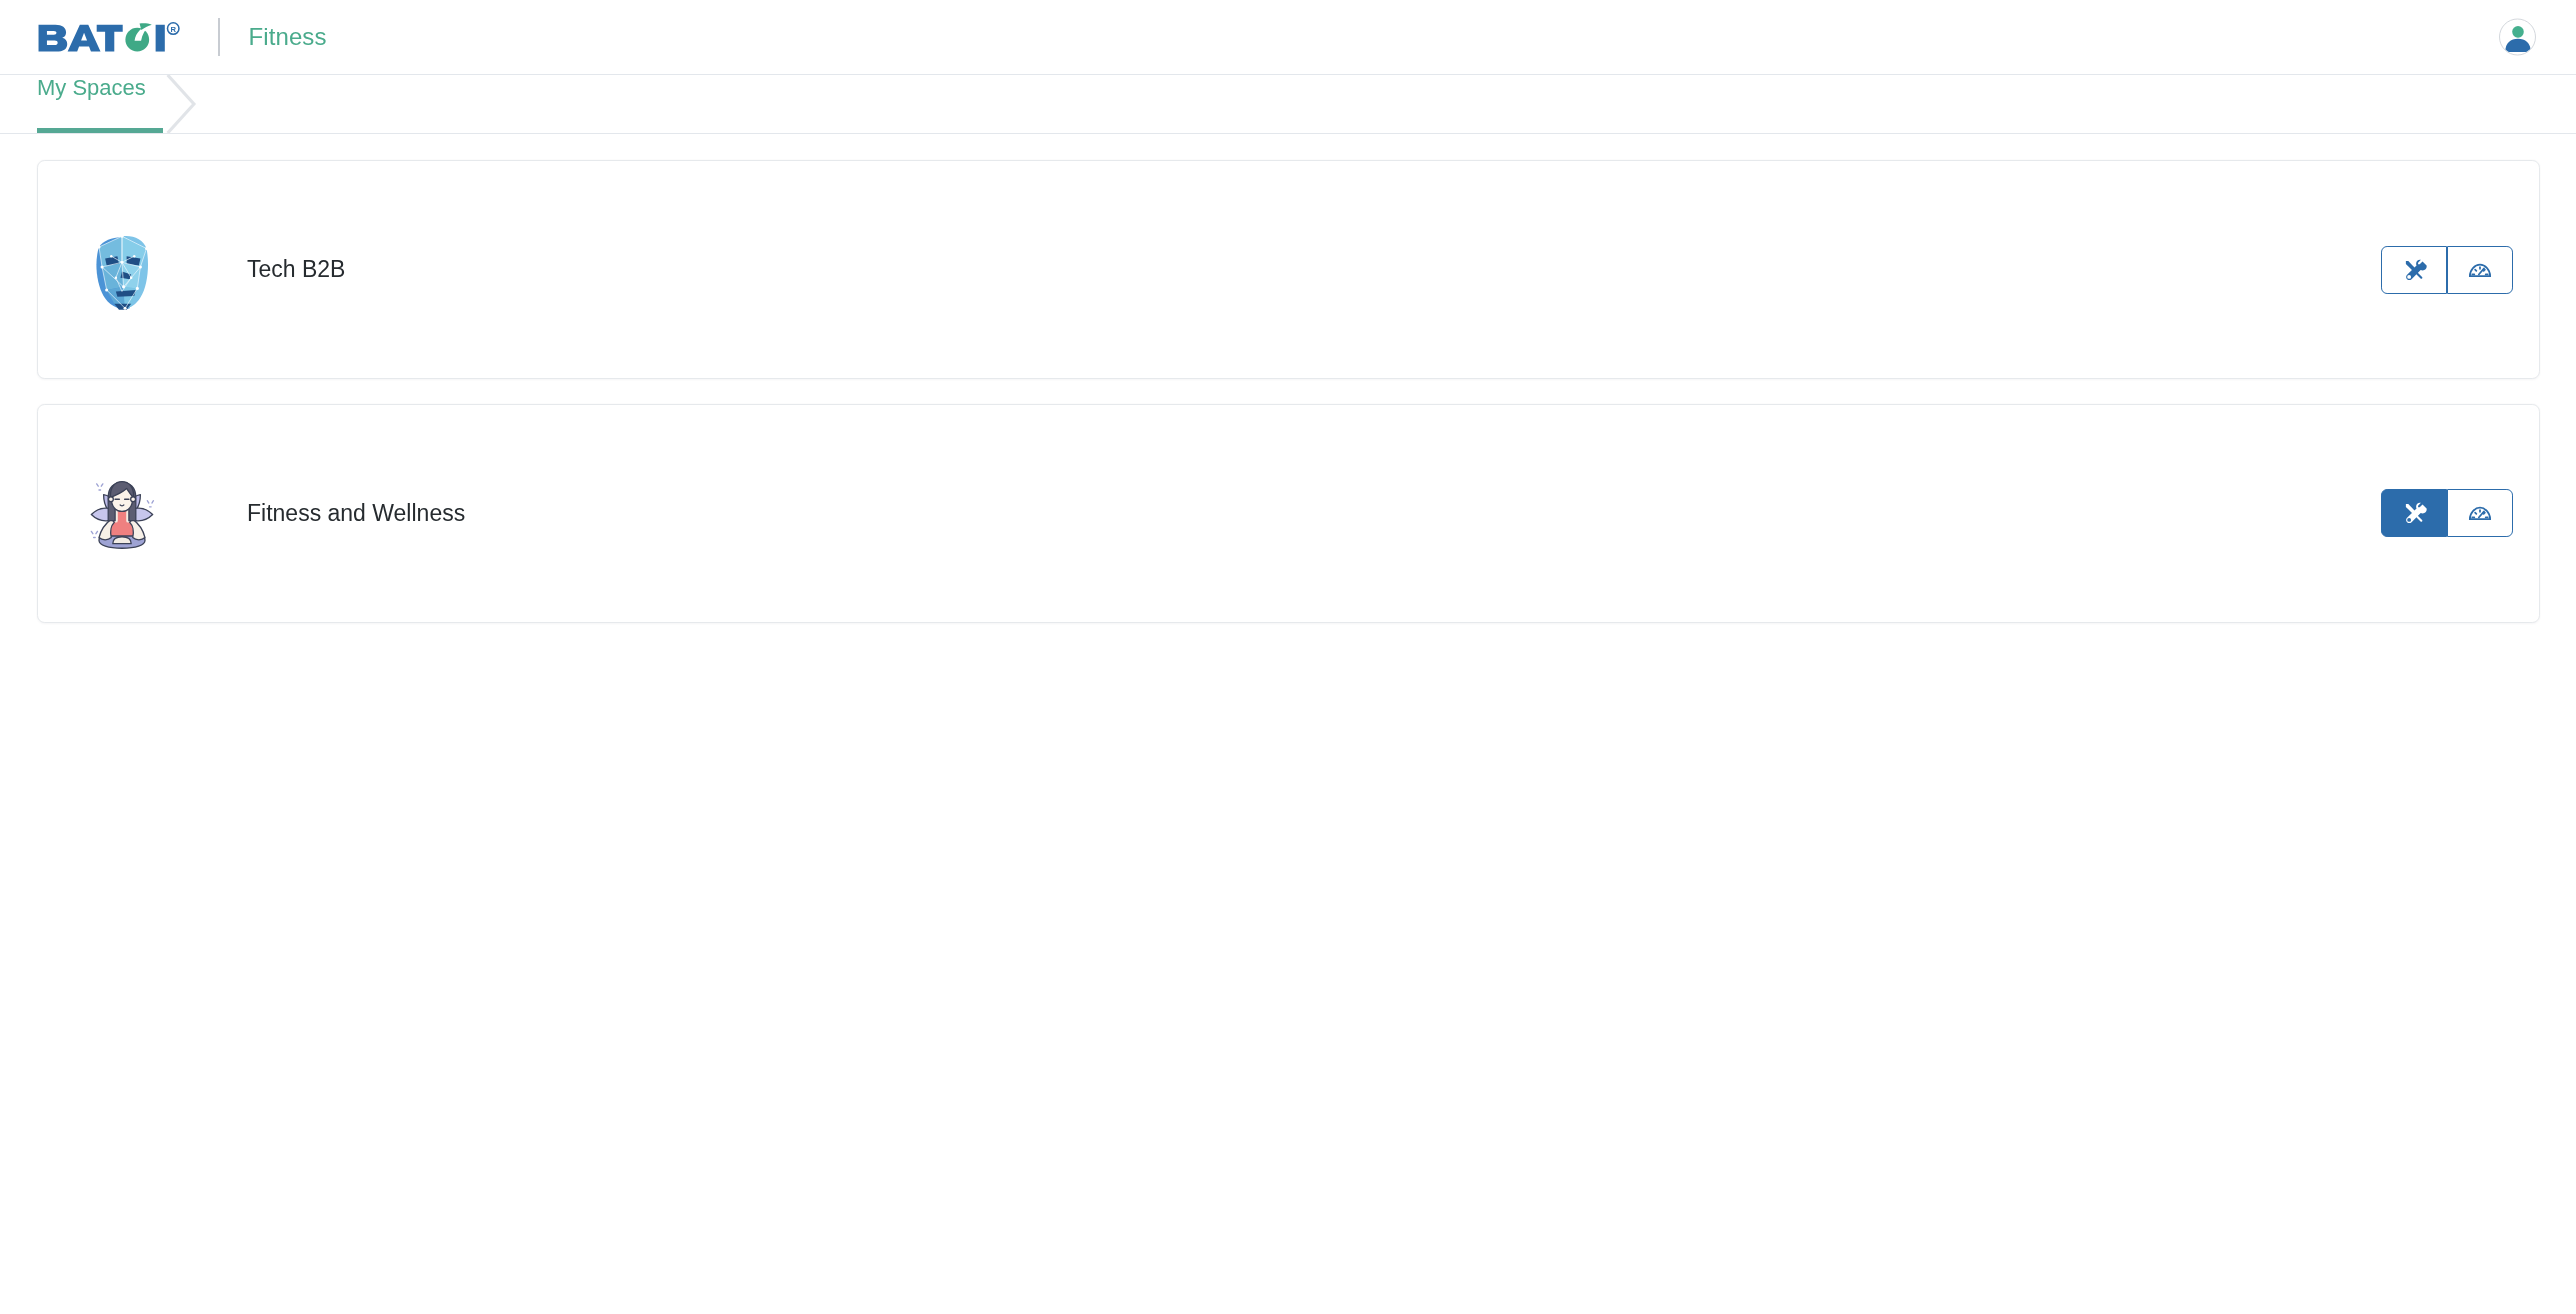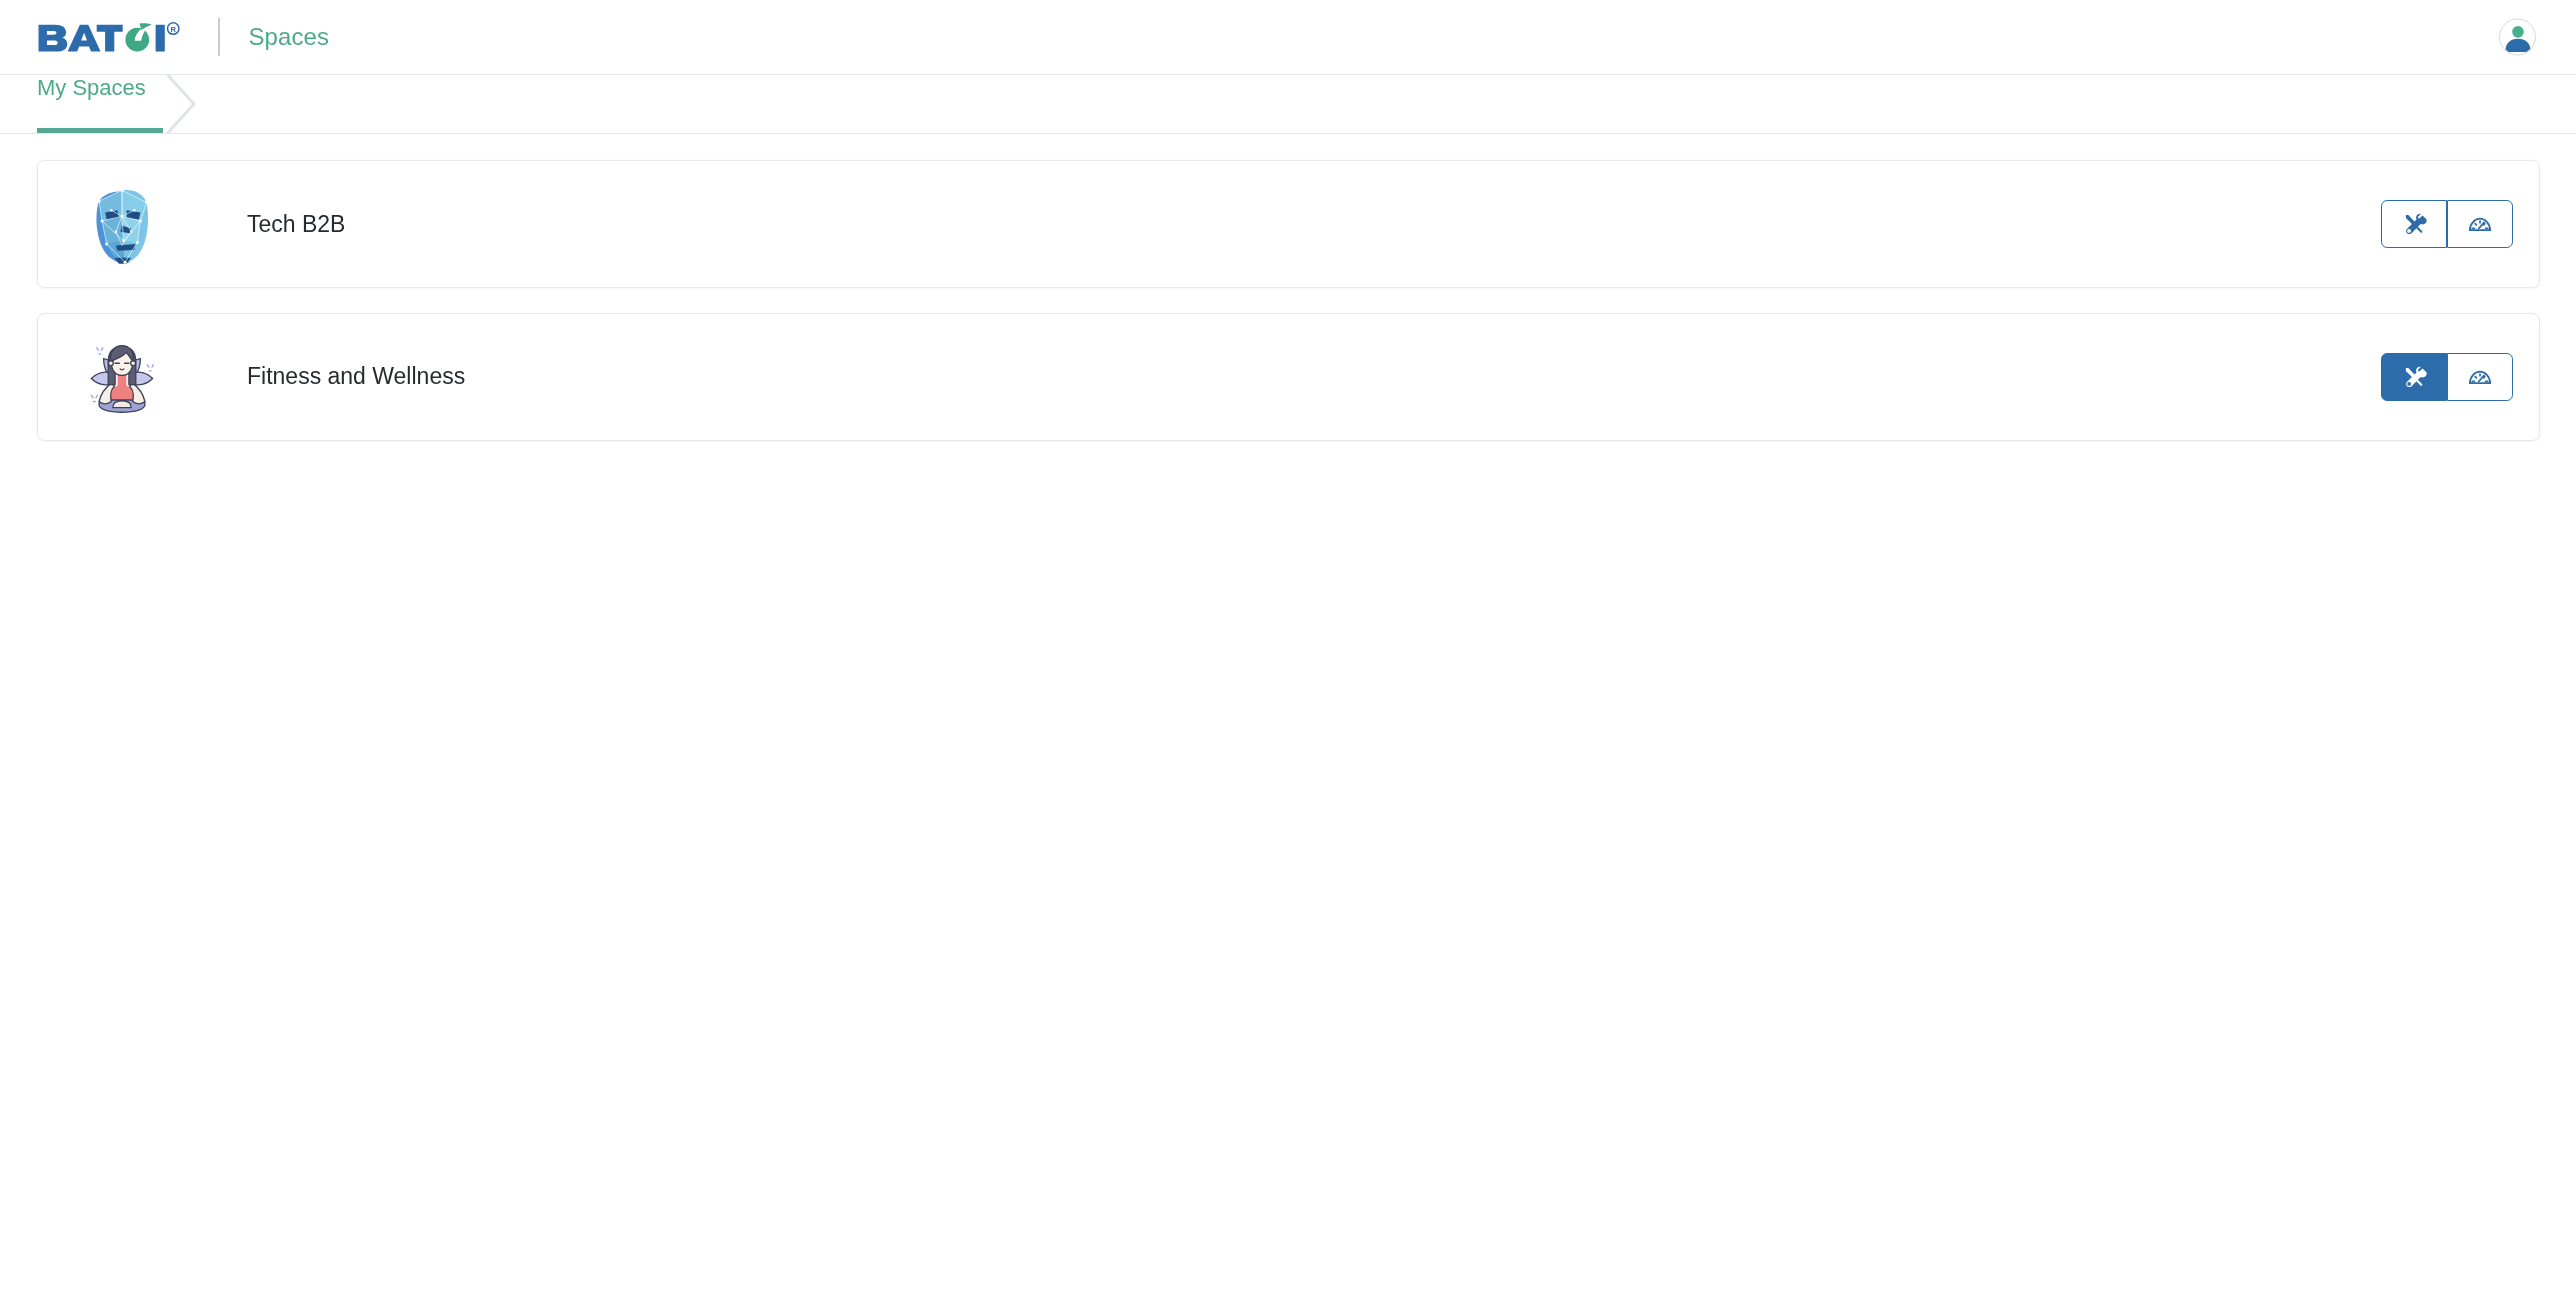--- a/index.html
+++ b/index.html
@@ -113,21 +113,21 @@
   
   .content {
     padding: 26px 36px 0 37px;
   }
 
   .space-card {
     position: relative;
     background: #ffffff;
     border: 1.5px solid #e6e9ec;
     border-radius: 7.7px;
-    height: 128px;
+    height: 219px;
     display: flex;
     align-items: center;
     box-shadow: 0 0.8px 2.3px rgba(22,30,45,0.045);
     margin-bottom: 24.5px;
     cursor: pointer;
   }
 
   .card-thumb {
     flex: 0 0 auto;
     width: 97px;
@@ -205,21 +205,21 @@
 
         <rect x="155" y="6" width="12" height="35" fill="#2c6cab"></rect>
 
         <circle cx="178" cy="11" r="7.5" fill="none" stroke="#2c6cab" stroke-width="2"></circle>
         <text x="178" y="15" font-family="Liberation Sans, sans-serif" font-size="10" font-weight="bold" fill="#2c6cab" text-anchor="middle">R</text>
       </svg>
     </div>
 
     <div class="brand-divider"></div>
 
-    <span class="brand-product">Spaces</span>
+    <span class="brand-product">Fitness</span>
   </div>
 
   <div class="header-right">
     <button class="avatar-btn" aria-label="User account">
       <svg width="34" height="34" viewBox="0 0 44 44" aria-hidden="true">
         <circle cx="22" cy="16" r="7.5" fill="#45b08e"></circle>
         <path d="M5.5 42 C5.5 30.5 12.5 25 22 25 C31.5 25 38.5 30.5 38.5 42 Z" fill="#2c6cab"></path>
       </svg>
     </button>
   </div>

